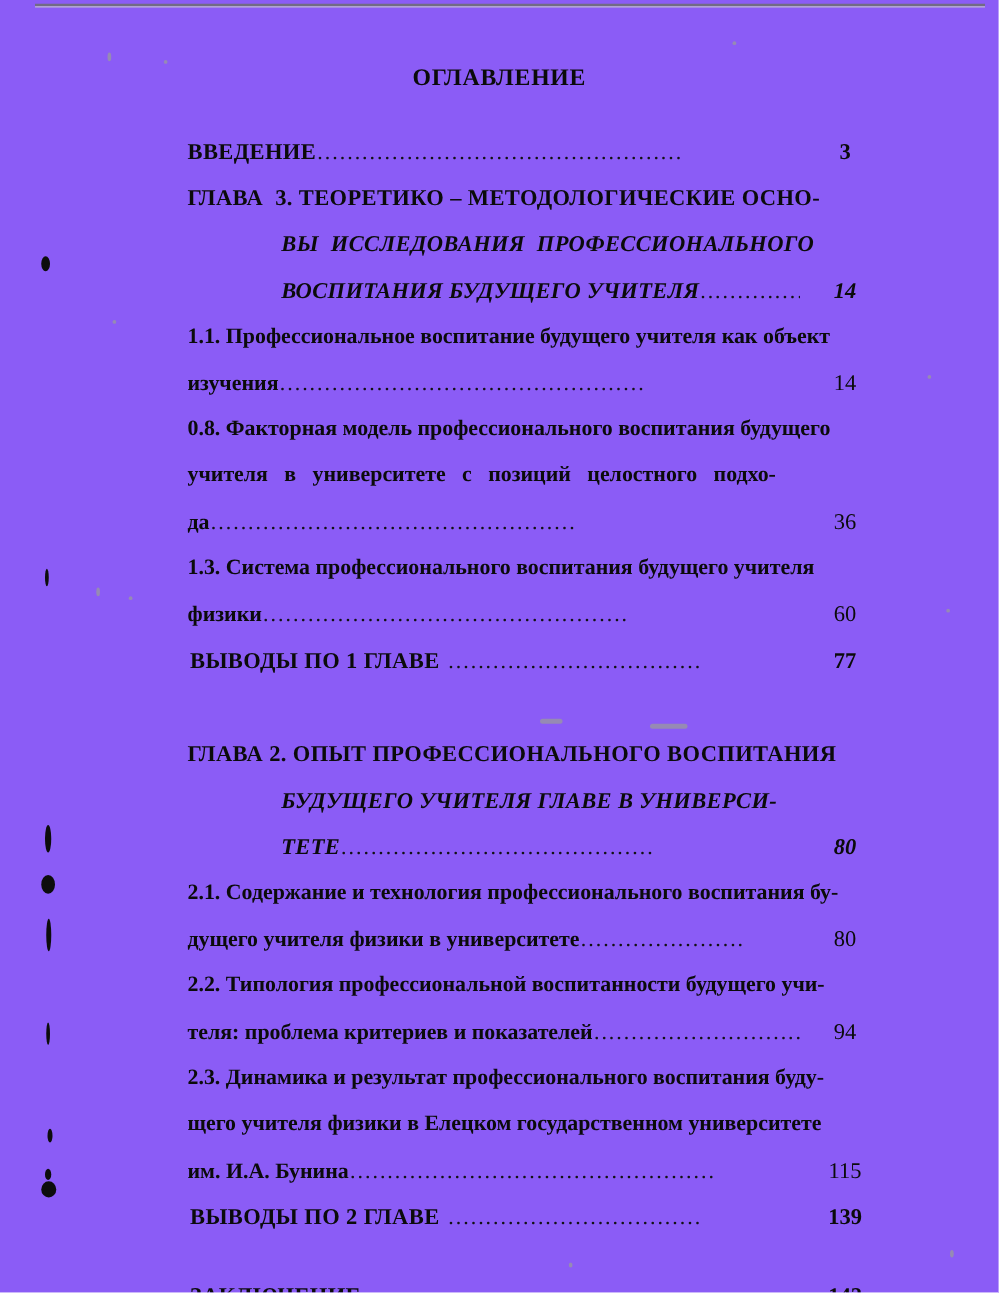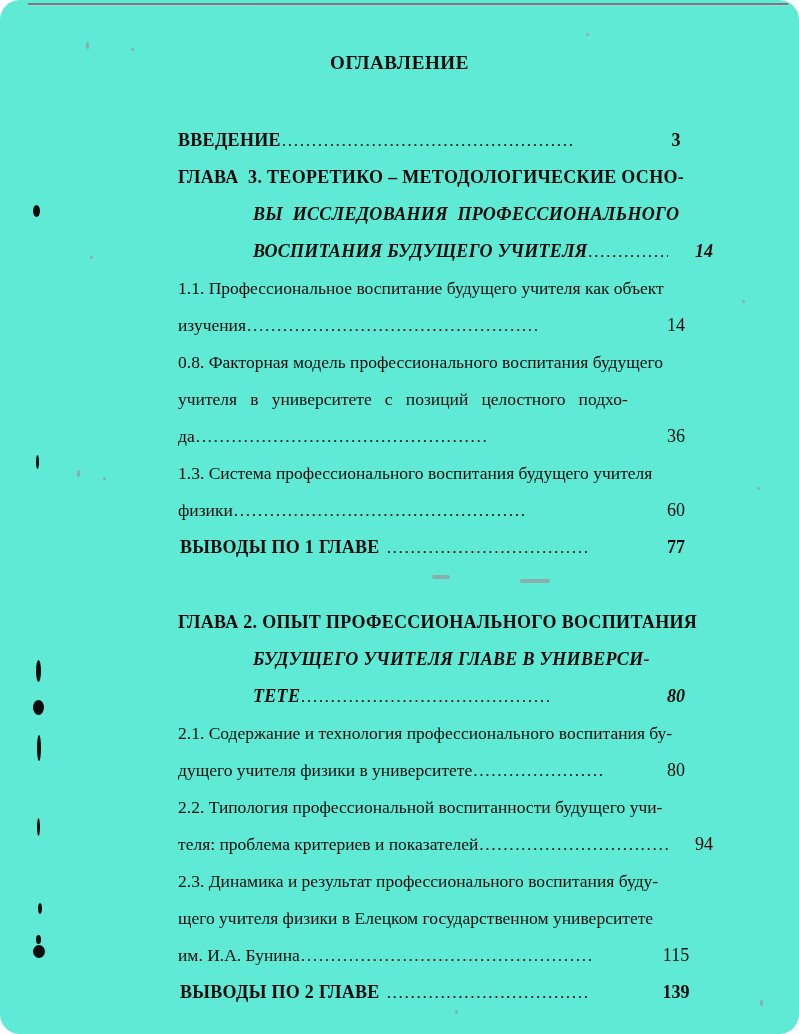--- a/index.html
+++ b/index.html
@@ -4,25 +4,24 @@
 <style>
   html, body {
     margin: 0;
     padding: 0;
     background: #ffffff;
   }
   #page {
     position: relative;
     width: 799px;
     height: 1034px;
-    background: #5eead4;
+    background: #8b5cf6;
     overflow: hidden;
     font-family: "Liberation Serif", "DejaVu Serif", serif;
     color: #0b0b0b;
-    border-radius: 20px;
   }
 
   
   .scan-top-rule {
     position: absolute;
     left: 28px;
     top: 3px;
     width: 760px;
     height: 2px;
     background: #6e6e72;
@@ -64,28 +63,28 @@
     width: 560px;
   }
 
   .entry { position: relative; }
 
   
   .line {
     position: relative;
     height: 37px;
     display: flex;
-    align-items: flex-end;
-    margin-left: 28px;
+    align-items: flex-start;
   }
 
   .txt {
     font-size: 17.5px;
     line-height: 1;
     white-space: pre;
+    font-weight: bold;
   }
   .txt.b { font-weight: bold; font-size: 18px; letter-spacing: .3px; }
 
   
   .just {
     display: flex;
     justify-content: space-between;
     width: 522px;
   }
 

